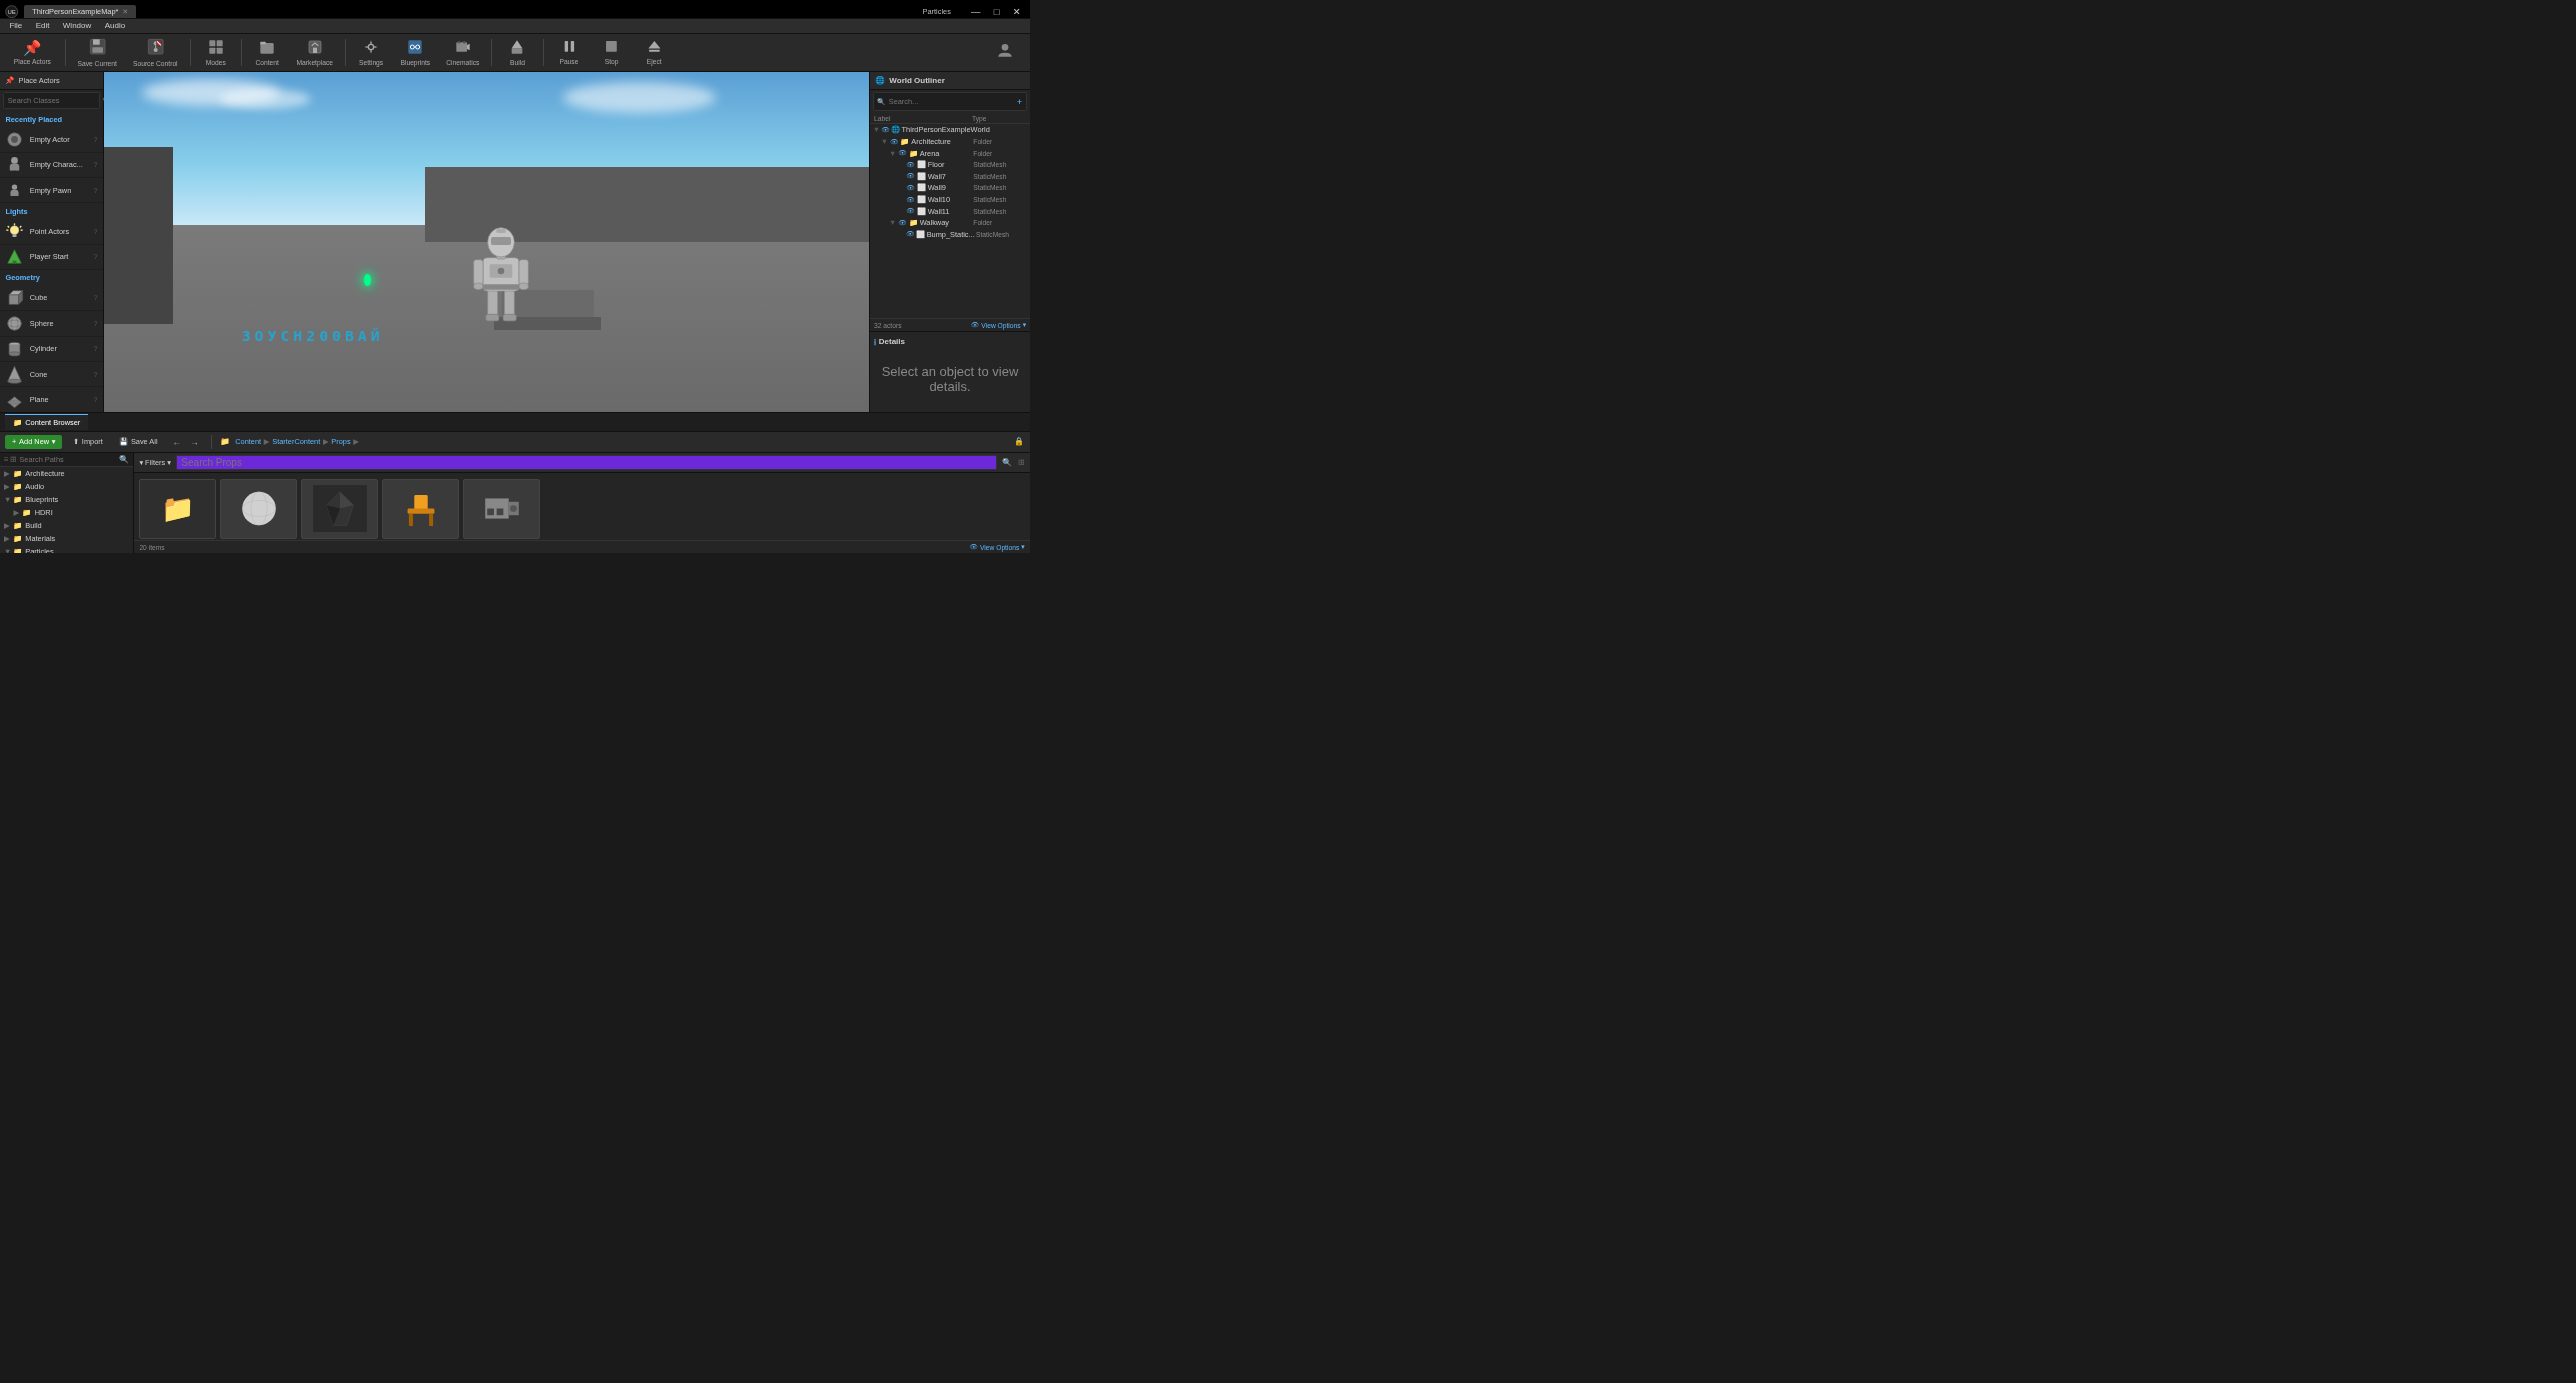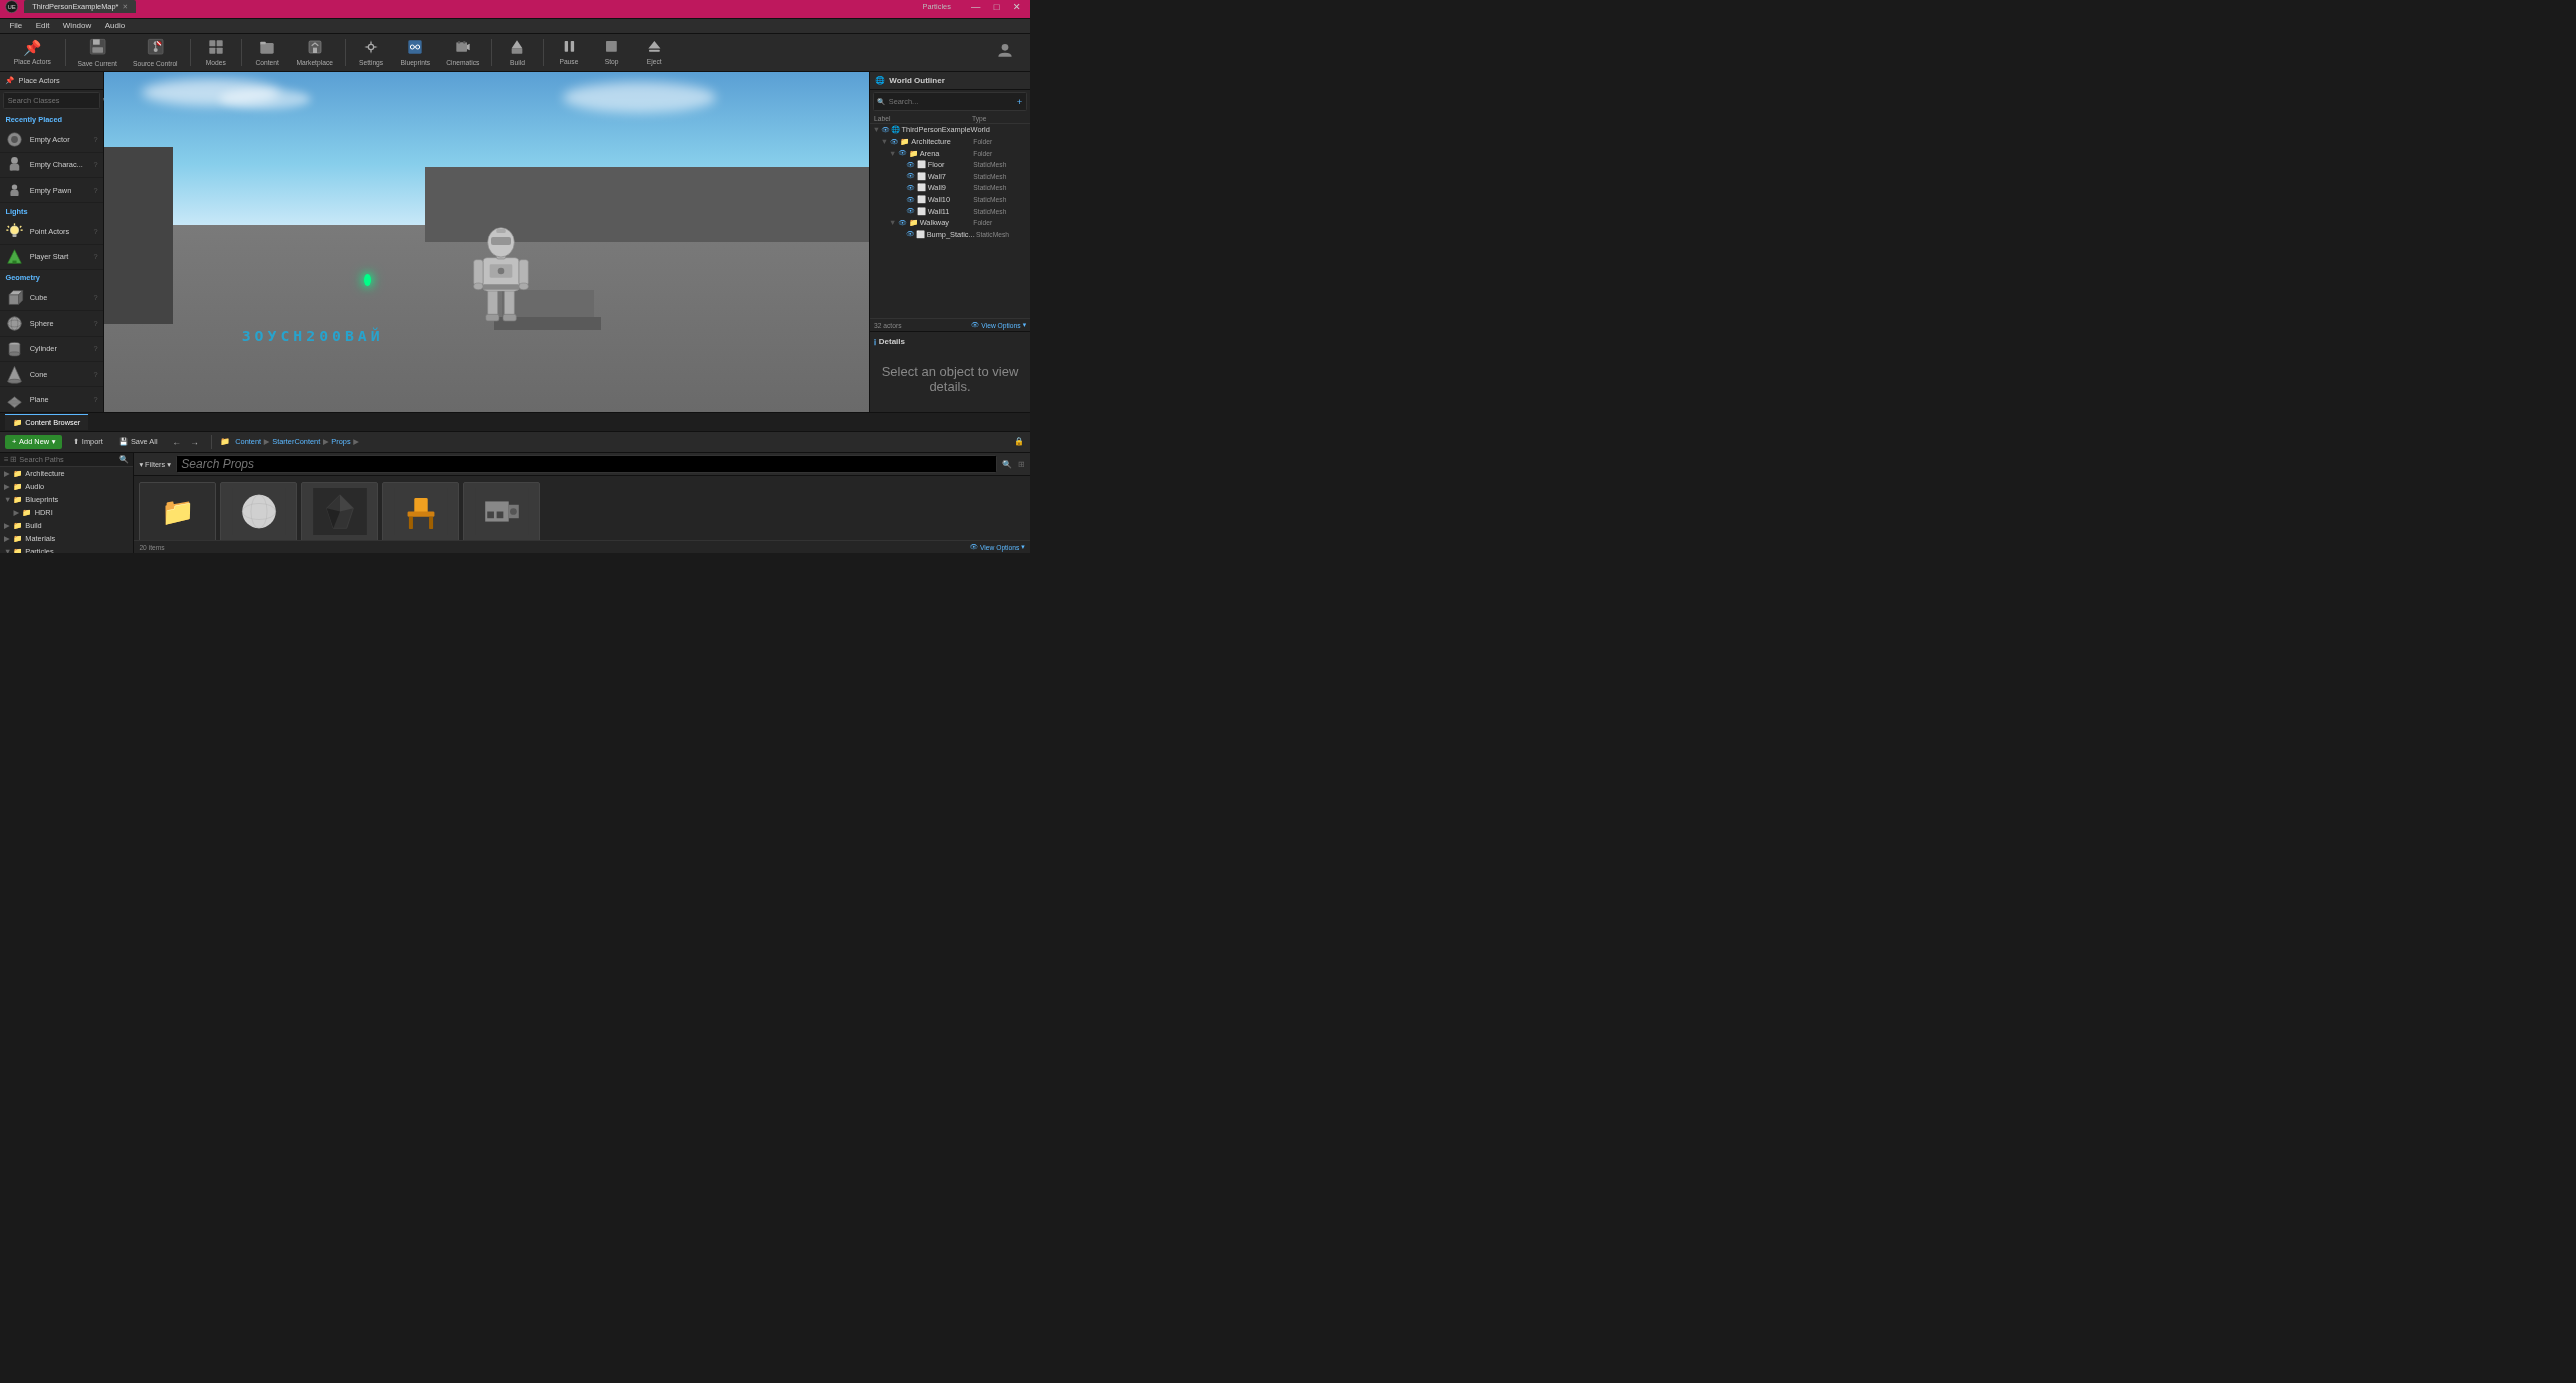--- a/index.html
+++ b/index.html
@@ -10,24 +10,24 @@
       color: #ccc;
       width: 1030px;
       height: 553px;
       overflow: hidden;
       display: flex;
       flex-direction: column;
     }
 
     
     .title-bar {
-      background: #be185d;
+      background: #000000;
       height: 19px;
       display: flex;
-      align-items: flex-start;
+      align-items: flex-end;
       padding: 0 5.4px;
       border-bottom: 0.7px solid #111;
       flex-shrink: 0;
     }
     .title-bar-logo {
       width: 13.4px;
       height: 13.4px;
       margin-right: 5.4px;
     }
     .title-bar-tab {
@@ -444,28 +444,27 @@
     .filter-btn {
       color: #ccc;
       font-size: 7.4px;
       cursor: pointer;
       display: flex;
       align-items: center;
       gap: 2px;
     }
     .content-search {
       flex: 1;
-      background: #000000;
+      background: #6d28d9;
       border: 0.7px solid #333;
       color: #aaa;
-      font-size: 12px;
+      font-size: 10px;
       padding: 1.3px 4px;
       outline: none;
       border-radius: 1.3px;
-      font-style: italic;
     }
     .content-grid {
       flex: 1;
       display: flex;
       flex-wrap: wrap;
       gap: 4px;
       padding: 5.4px;
       overflow-y: auto;
       align-content: flex-start;
     }

